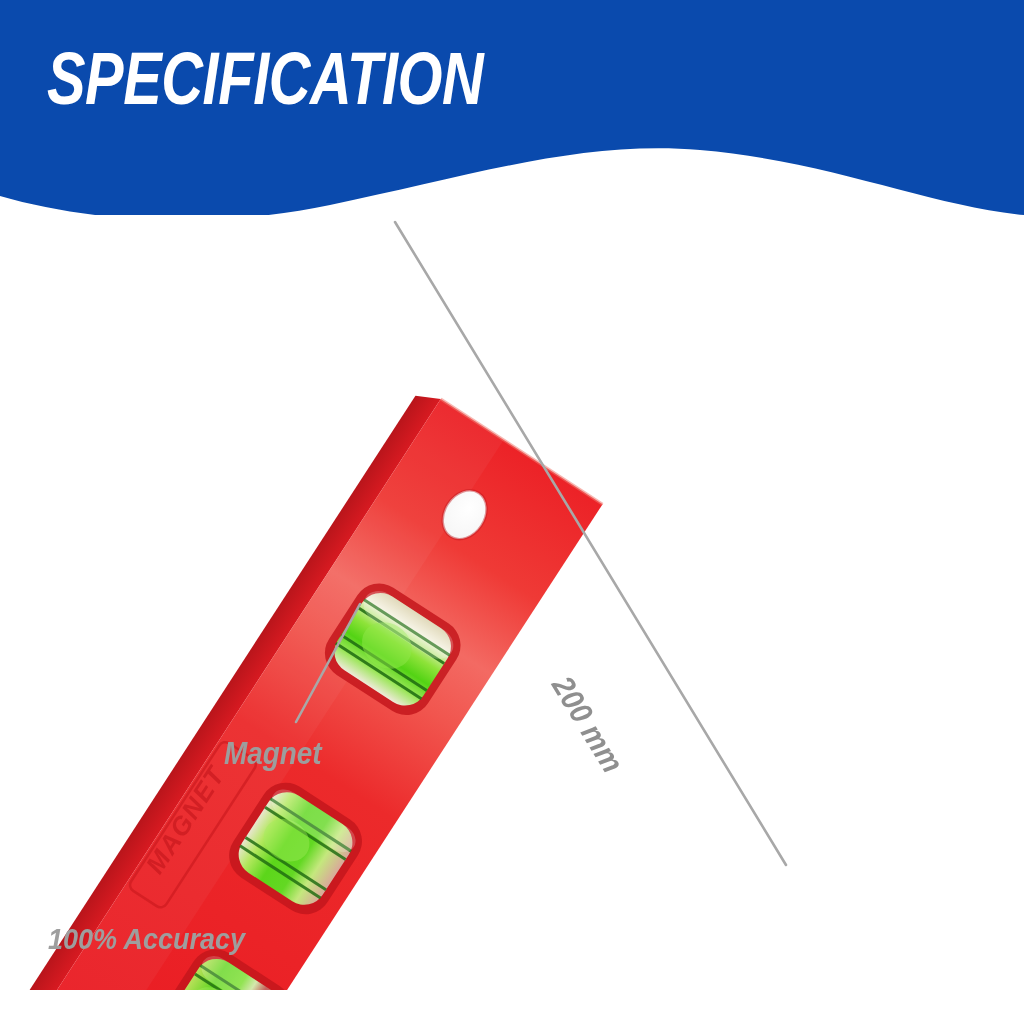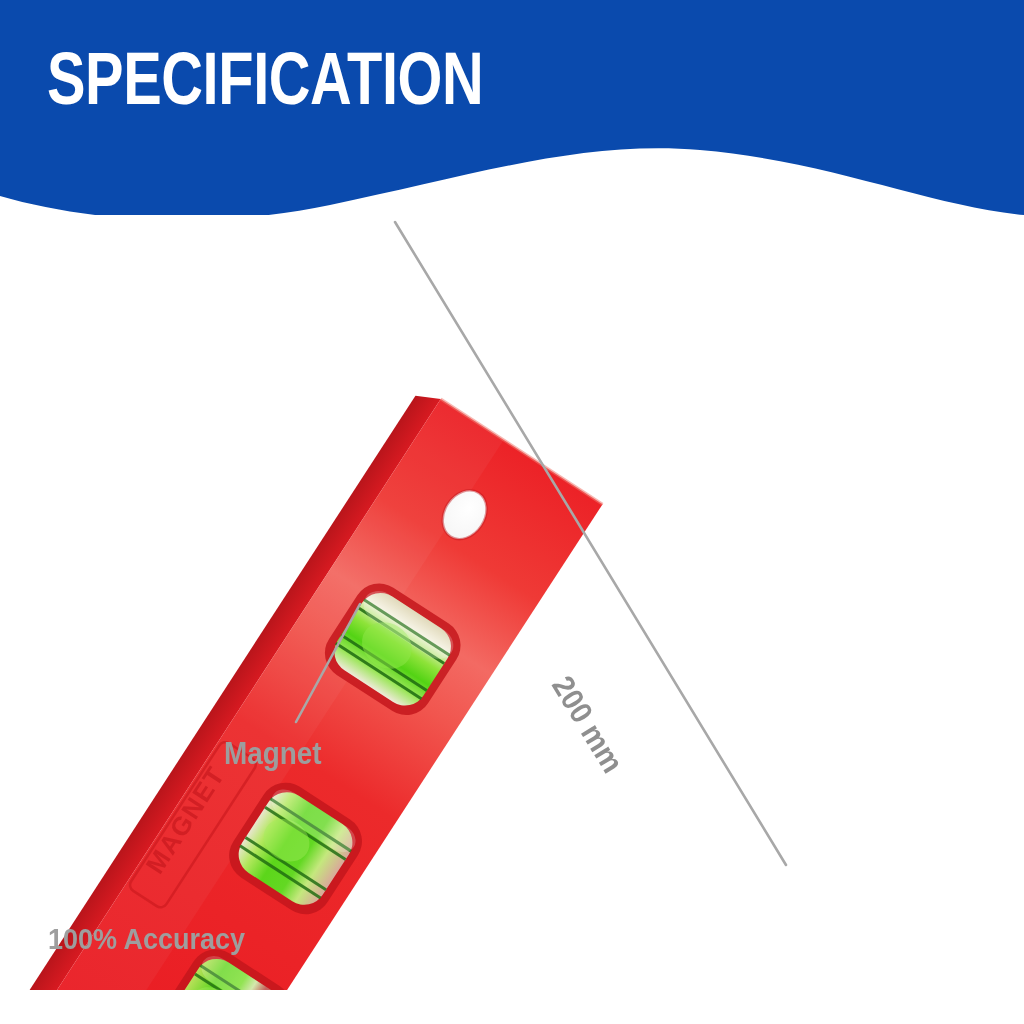--- a/index.html
+++ b/index.html
@@ -9,20 +9,21 @@
   }
   body {
     font-family: "Liberation Sans", sans-serif;
   }
   #page {
     position: relative;
     width: 1024px;
     height: 1024px;
     overflow: hidden;
     background: #ffffff;
+    font-style: italic;
   }
 
   
   #header-banner {
     position: absolute;
     left: 0;
     top: 0;
     width: 1024px;
     height: 215px;
     overflow: hidden;

